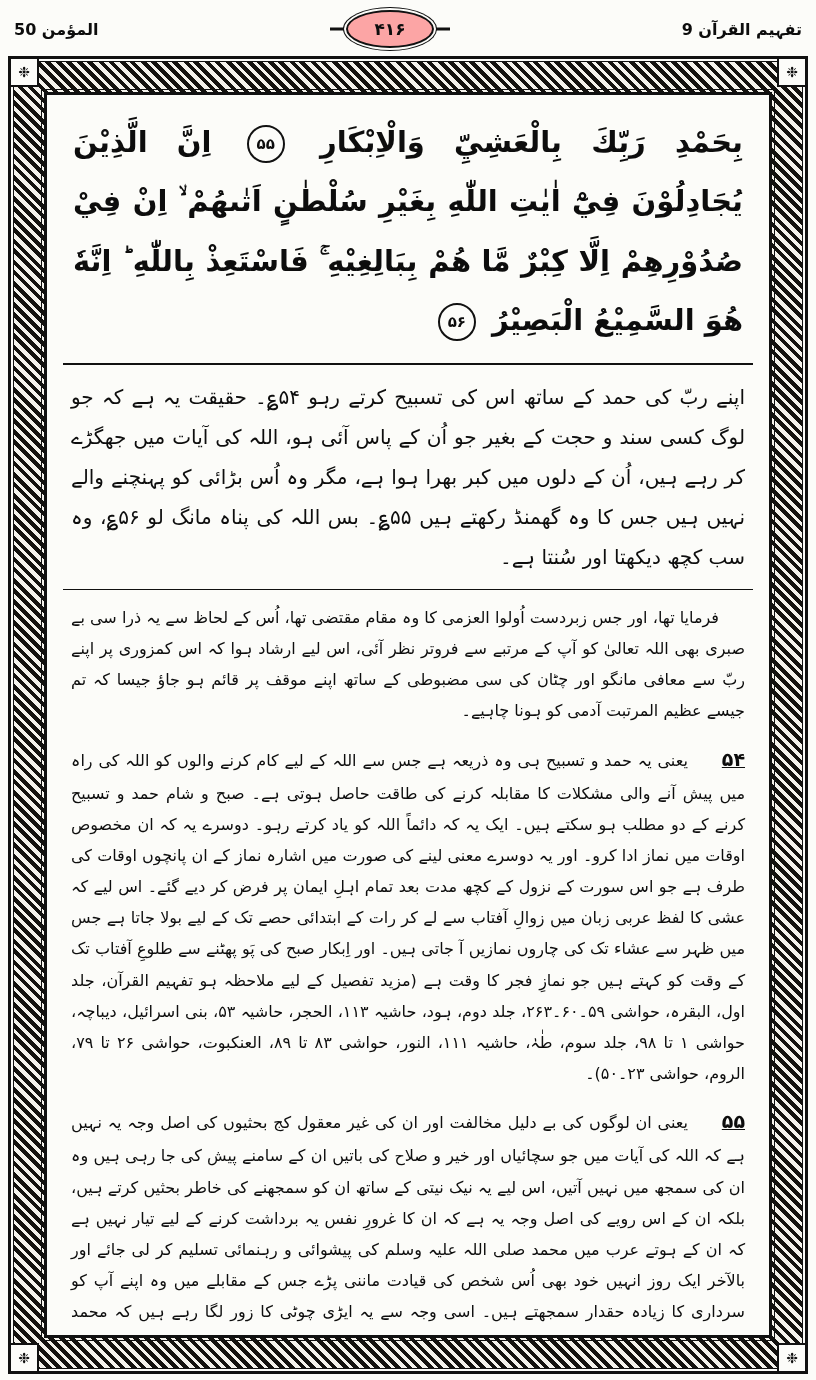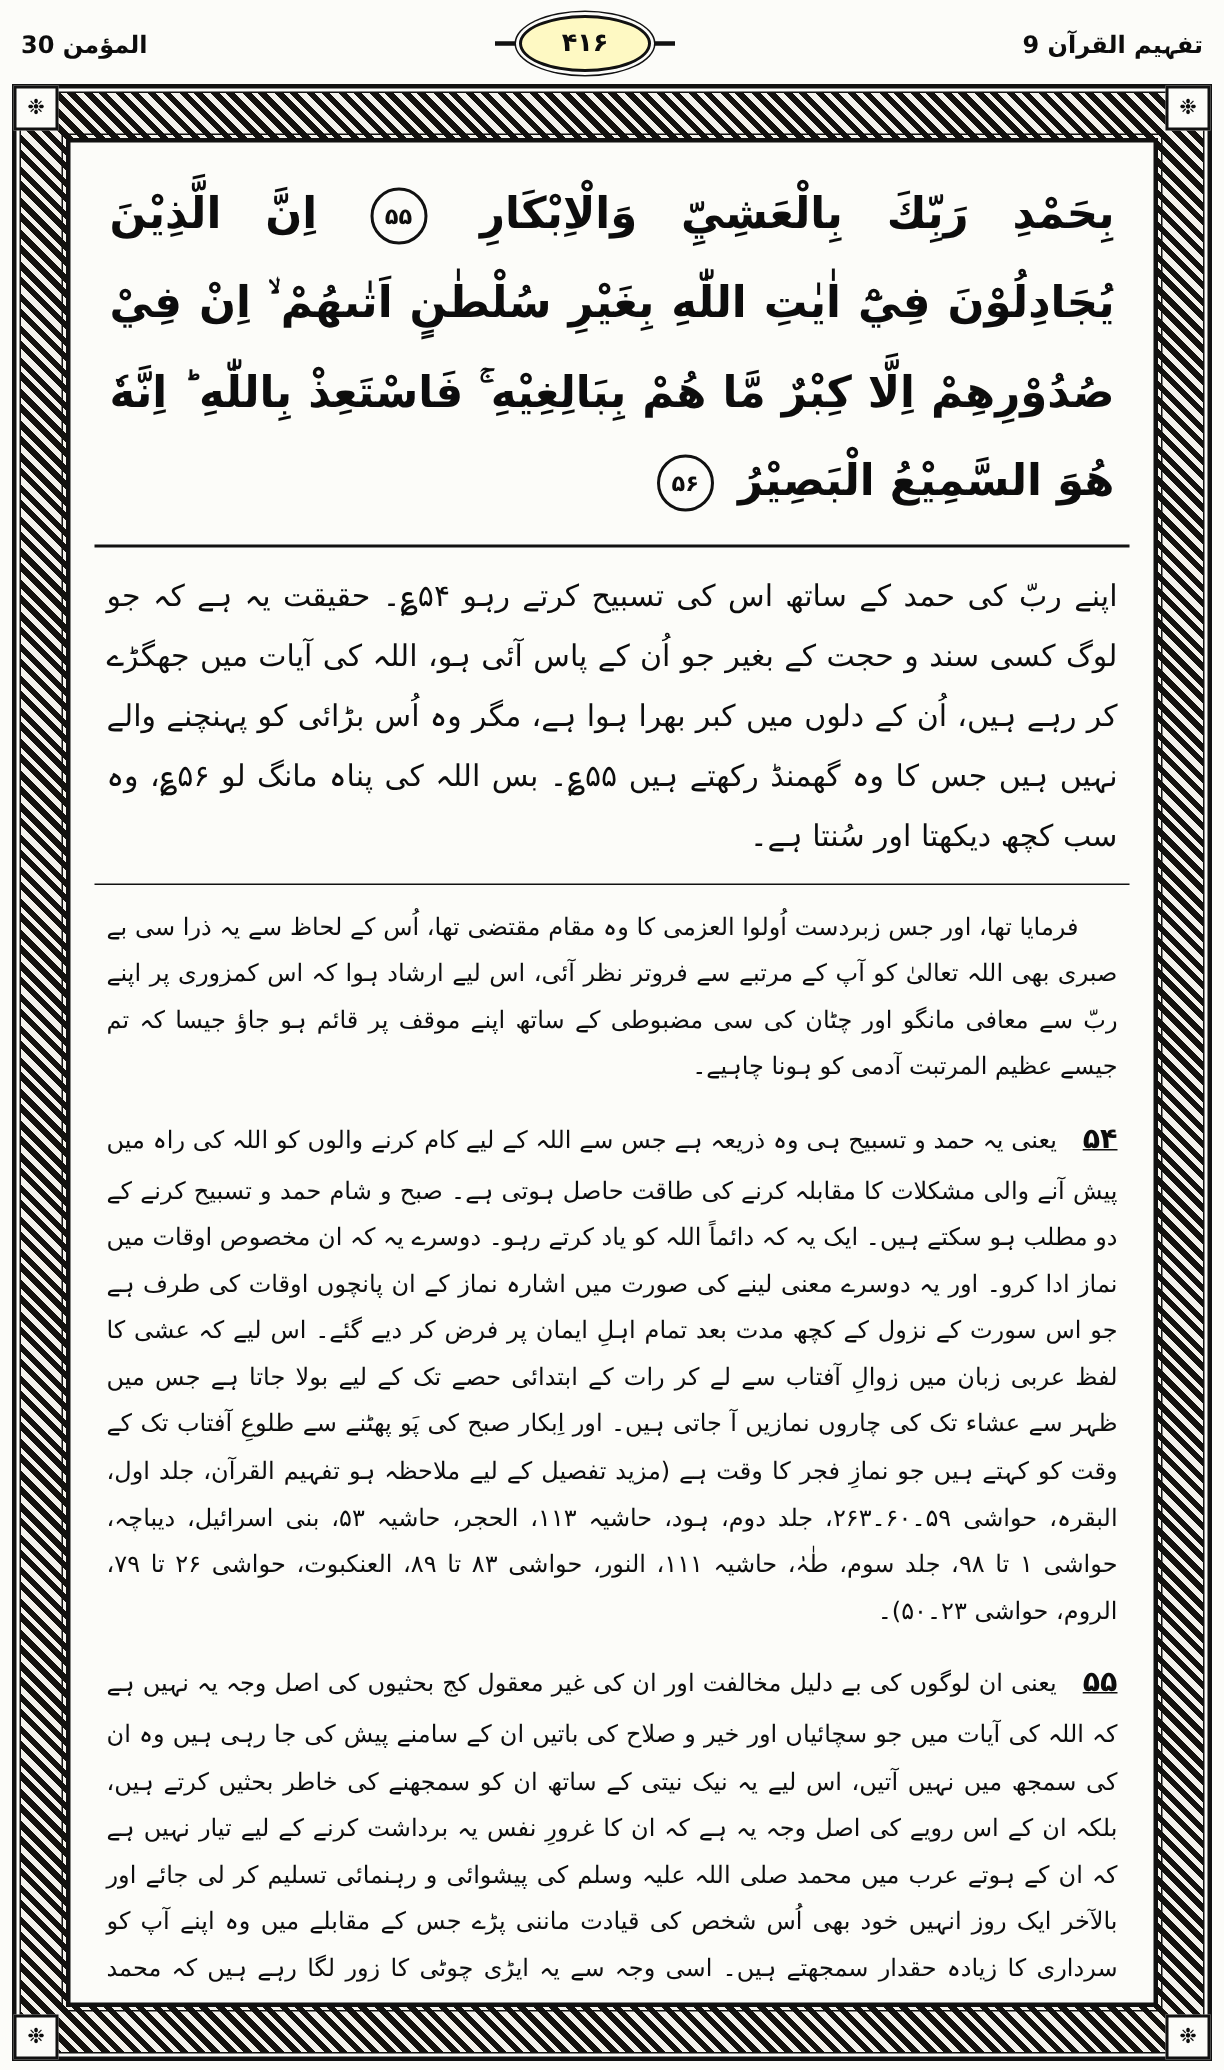--- a/index.html
+++ b/index.html
@@ -19,21 +19,21 @@
     display:flex;justify-content:space-between;align-items:center;
   }
   .header .h-title{font-size:16px;font-weight:bold;letter-spacing:.5px;}
   .medallion{
     position:relative;
     min-width:64px;height:34px;
     border:2px solid #111;border-radius:50%;
     box-shadow:0 0 0 2px #fcfcf9, 0 0 0 3px #111;
     display:flex;align-items:center;justify-content:center;
     font-size:17px;font-weight:bold;
-    padding:0 10px;background:#fef9c3;
+    padding:0 10px;background:#fca5a5;
   }
   .medallion::before,.medallion::after{
     content:"";position:absolute;top:50%;width:14px;height:3px;background:#111;
     transform:translateY(-50%);
   }
   .medallion::before{right:-18px;}
   .medallion::after{left:-18px;}
   
   .frame-outer{
     position:absolute;top:56px;left:8px;right:8px;bottom:6px;
@@ -85,36 +85,36 @@
     margin:4px 2px 8px;
     font-size:20px;
     line-height:2.0;
     text-align:justify;text-align-last:right;
   }
   .fnotes{font-size:16px;line-height:1.95;}
   .fnote{margin:10px 2px 14px;text-align:justify;text-align-last:right;}
   .fnote.cont{text-indent:26px;}
   .note-num{
     font-weight:bold;font-size:19px;
-    margin-left:12px;
+    margin-left:28px;
     text-decoration:underline;
     white-space:nowrap;
   }
 </style>
 </head>
 <body>
 
 <div class="page">
 
   <div class="header">
     <span class="h-title">تفہیم القرآن 9</span>
     <span class="medallion">
       <span>۴۱۶</span>
     </span>
-    <span class="h-title">المؤمن 30</span>
+    <span class="h-title">المؤمن 50</span>
   </div>
 
   <div class="frame-outer">
     <span class="corner tl">❉</span>
     <span class="corner tr">❉</span>
     <span class="corner bl">❉</span>
     <span class="corner br">❉</span>
 
     <div class="frame-band">
       <div class="frame-inner">

